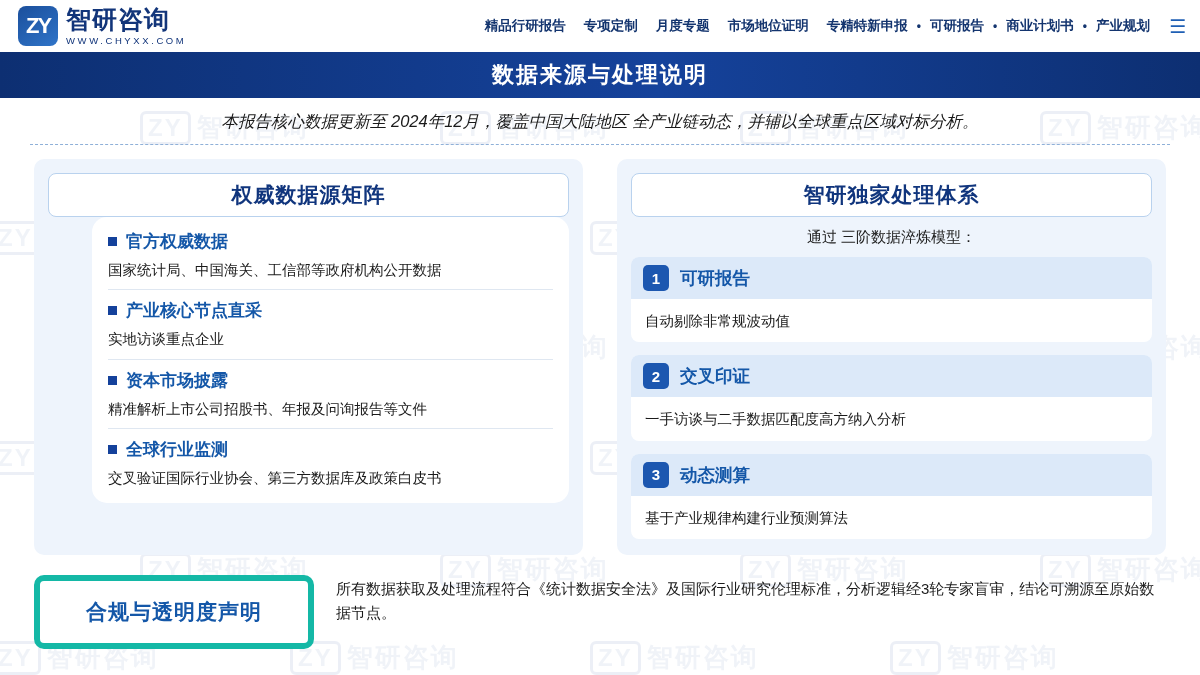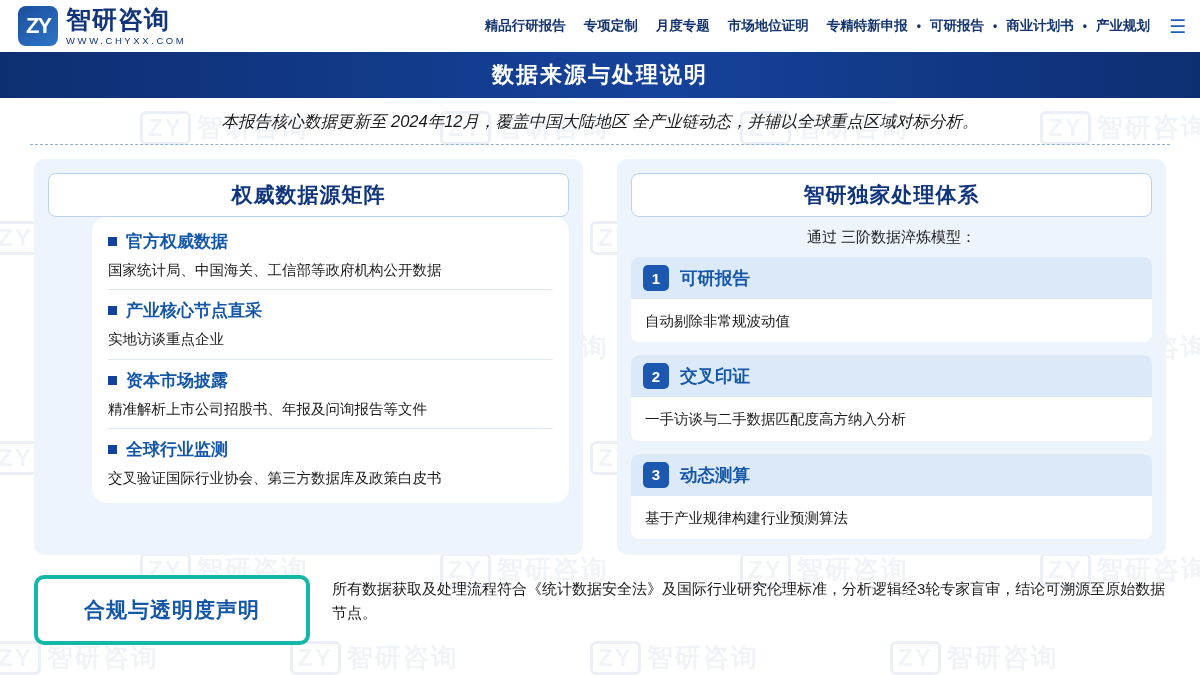--- a/index.html
+++ b/index.html
@@ -271,21 +271,21 @@
   .footer-row {
     display: flex;
     align-items: stretch;
     gap: 22px;
     margin: 20px 34px 0;
     position: relative;
     z-index: 10;
   }
   .footer-badge {
     background: #ffffff;
-    border: 4px solid #14b8a6;
+    border: 6px solid #14b8a6;
     border-radius: 10px;
     width: 268px;
     min-height: 62px;
     display: flex;
     align-items: center;
     justify-content: center;
     flex: 0 0 auto;
   }
   .footer-badge span {
     font-size: 21px;

